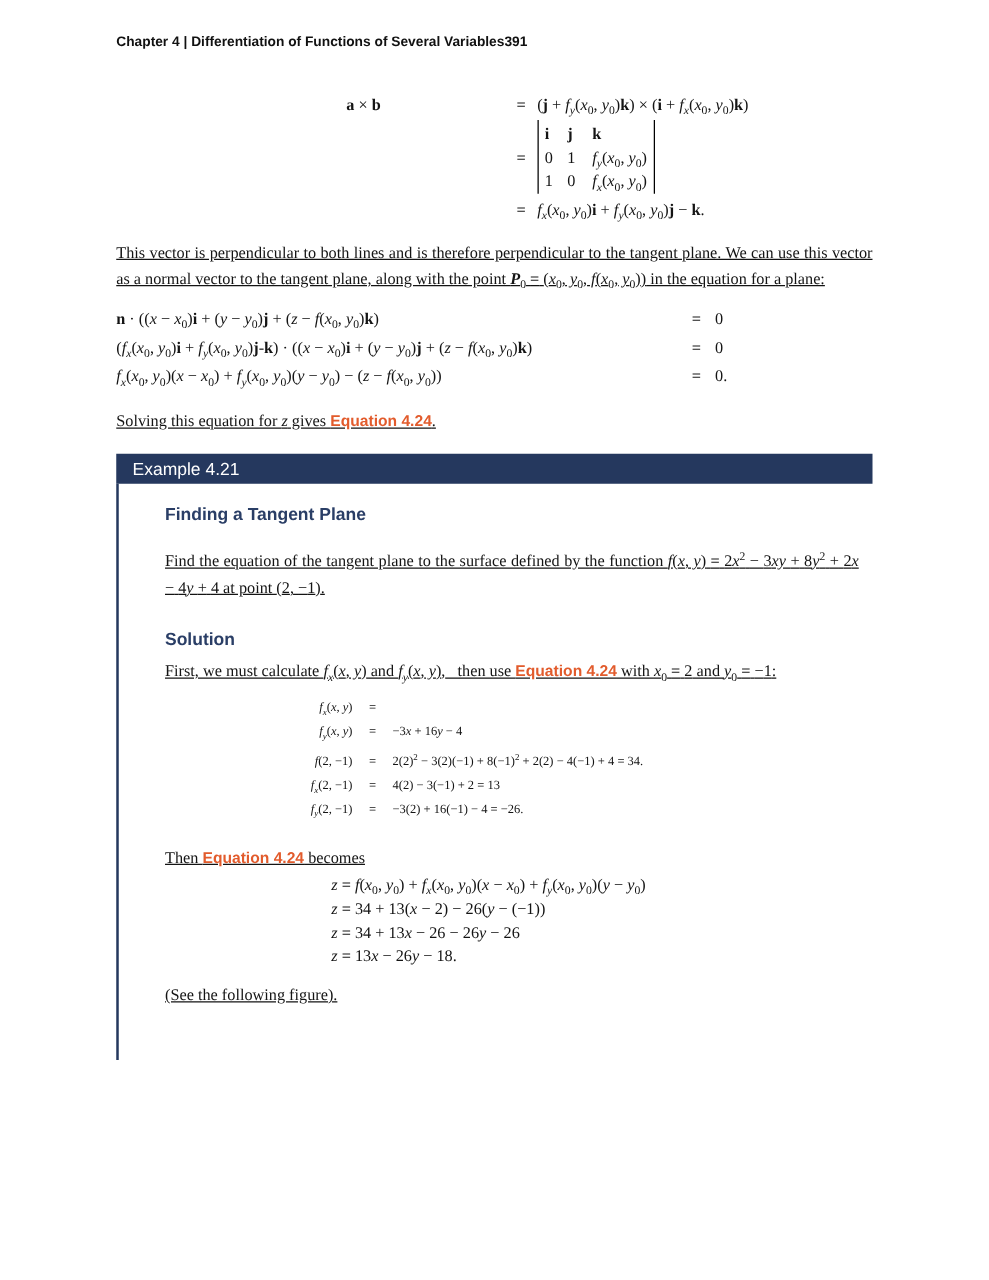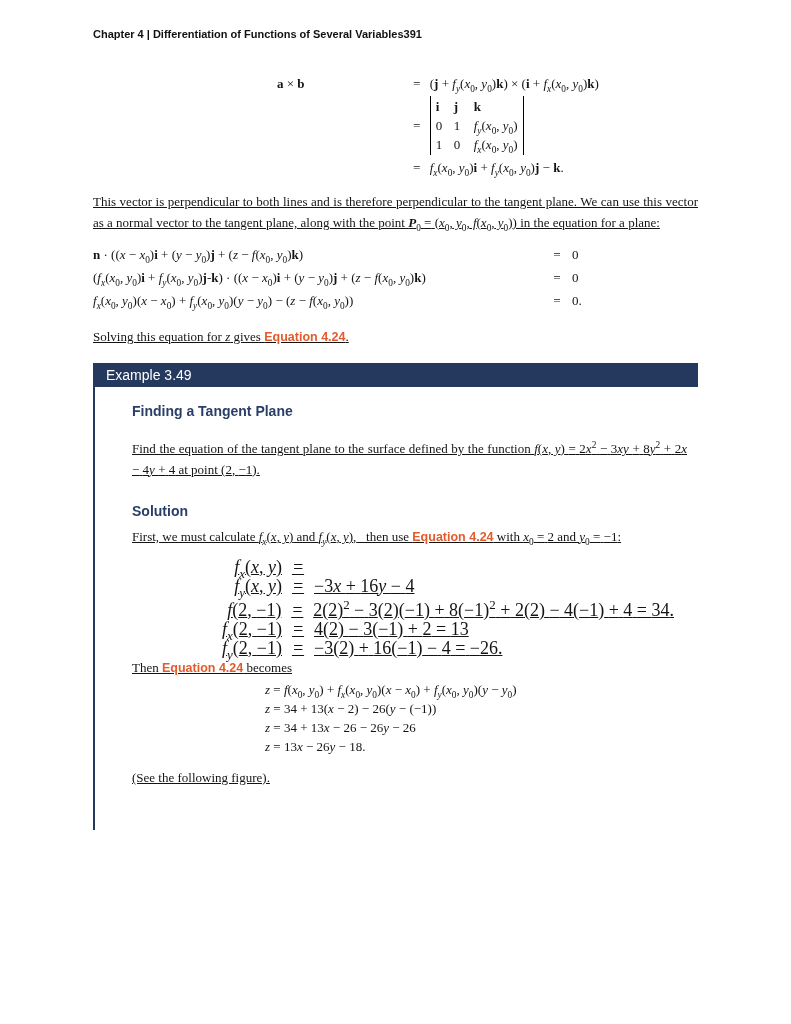--- a/index.html
+++ b/index.html
@@ -78,28 +78,28 @@
     padding:16px 24px 42px 37px;
   }
   .exhead{
     font-family:"Liberation Sans",sans-serif;font-weight:bold;
     color:var(--heading);font-size:14px;margin:0;
   }
   .problem{margin-top:19px;width:555px;}
   .sol{margin-top:23px;}
   .solintro{margin-top:7px;}
 
-  .calcblock{margin:10px 0 0 80px;font-size:18px;text-decoration:underline;}
+  .calcblock{margin:10px 0 0 80px;font-size:10px;}
   .calcrow{display:flex;line-height:18px;margin-top:1px;}
   .calcrow .cl{width:70px;text-align:right;}
   .calcrow .ce{width:32px;text-align:center;}
   .calcrow .cr{flex:1;text-align:left;}
   .calcrow.grp{margin-top:6px;}
 
-  .thenline{margin-top:0;}
+  .thenline{margin-top:18px;}
   .zblock{margin:1px 0 0 133px;font-size:13px;}
   .zline{line-height:19px;}
   .closing{margin-top:11px;}
 
   p{margin:0;}
   .para1{margin-top:14px;}
 </style>
 </head>
 <body>
 
@@ -155,21 +155,21 @@
       <span class="pb math">f<sub>x</sub><span class="u">(</span>x<sub><span class="u">0</span></sub><span class="u">,</span> y<sub><span class="u">0</span></sub><span class="u">)</span><span class="u">(</span>x <span class="u">−</span> x<sub><span class="u">0</span></sub><span class="u">)</span> <span class="u">+</span> f<sub>y</sub><span class="u">(</span>x<sub><span class="u">0</span></sub><span class="u">,</span> y<sub><span class="u">0</span></sub><span class="u">)</span><span class="u">(</span>y <span class="u">−</span> y<sub><span class="u">0</span></sub><span class="u">)</span> <span class="u">−</span> <span class="u">(</span>z <span class="u">−</span> f<span class="u">(</span>x<sub><span class="u">0</span></sub><span class="u">,</span> y<sub><span class="u">0</span></sub><span class="u">)</span><span class="u">)</span></span>
       <span class="pe math">=</span>
       <span class="pr math"><span class="u">0</span><span class="u">.</span></span>
     </div>
   </div>
 
   <p class="body solving"><span>Solving this equation for </span><span class="math">z</span><span> gives </span><span class="eqlink">Equation 4.24</span><span>.</span></p>
 
   <div class="example">
     <div class="exbar">
-      <span>Example 3.49</span>
+      <span>Example 4.21</span>
     </div>
     <div class="exbody">
       <h3 class="exhead">Finding a Tangent Plane</h3>
 
       <p class="body just problem"><span>Find the equation of the tangent plane to the surface defined by the function </span><span class="math">f<span class="u">(</span>x<span class="u">,</span> y<span class="u">)</span> <span class="u">=</span> <span class="u">2</span>x<sup><span class="u">2</span></sup> <span class="u">−</span> <span class="u">3</span>xy <span class="u">+</span> <span class="u">8</span>y<sup><span class="u">2</span></sup> <span class="u">+</span> <span class="u">2</span>x <span class="u">−</span> <span class="u">4</span>y <span class="u">+</span> <span class="u">4</span></span><span> at point </span><span class="math"><span class="u">(</span><span class="u">2</span><span class="u">,</span> <span class="u">−</span><span class="u">1</span><span class="u">)</span><span class="u">.</span></span></p>
 
       <h4 class="exhead sol">Solution</h4>
 
       <p class="body solintro"><span>First, we must calculate </span><span class="math">f<sub>x</sub><span class="u">(</span>x<span class="u">,</span> y<span class="u">)</span></span><span> and </span><span class="math">f<sub>y</sub><span class="u">(</span>x<span class="u">,</span> y<span class="u">)</span><span class="u">,</span></span><span>  then use </span><span class="eqlink">Equation 4.24</span><span> with </span><span class="math">x<sub><span class="u">0</span></sub> <span class="u">=</span> <span class="u">2</span></span><span> and </span><span class="math">y<sub><span class="u">0</span></sub> <span class="u">=</span> <span class="u">−</span><span class="u">1</span><span class="u">:</span></span></p>
 

